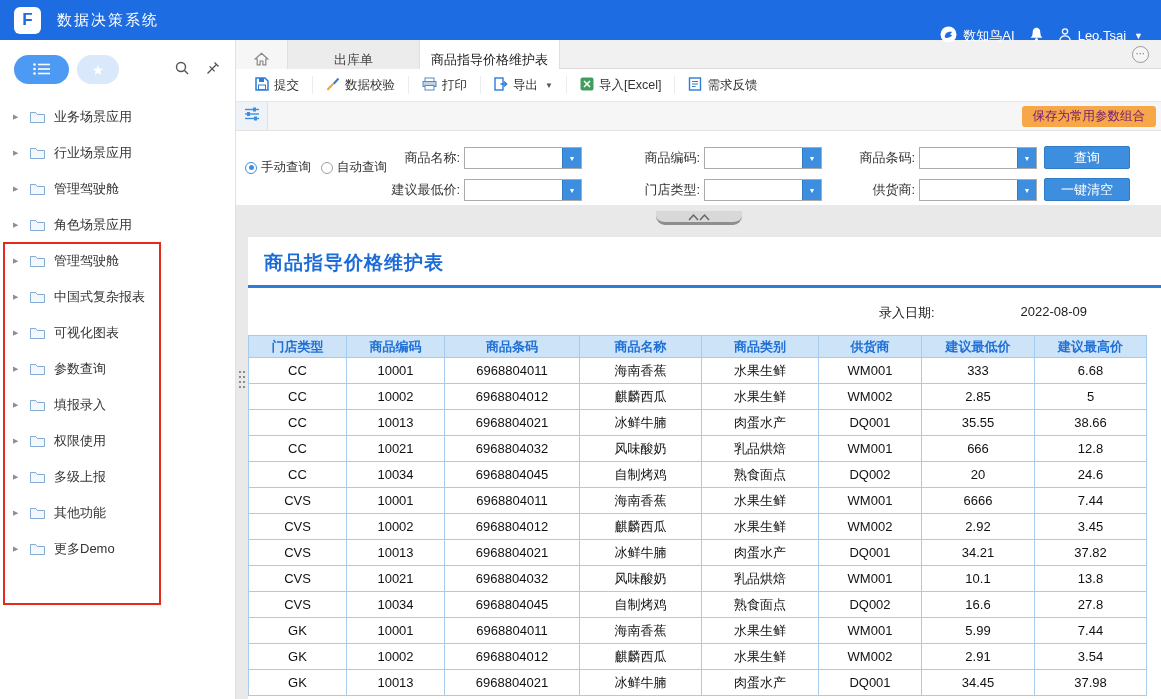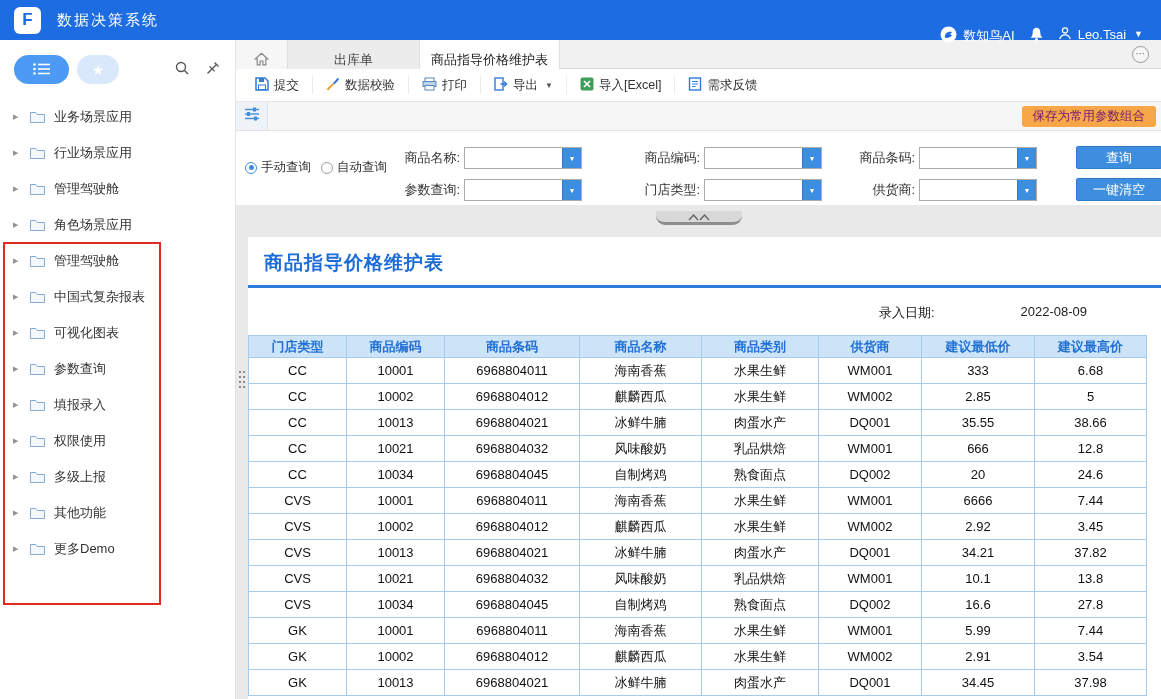--- a/index.html
+++ b/index.html
@@ -5,21 +5,21 @@
   html,body{margin:0;padding:0;width:1161px;height:699px;overflow:hidden;
     font-family:"Liberation Sans","DejaVu Sans",sans-serif;background:#E9E9E9;}
   *{box-sizing:border-box;}
 
   
   .topbar{position:absolute;left:0;top:0;width:1161px;height:40px;background:#1E6CE2;
     display:flex;align-items:center;color:#fff;z-index:5;}
   .logo{width:27px;height:27px;margin-left:14px;background:#fff;border-radius:6px;
     display:flex;align-items:center;justify-content:center;font-weight:bold;font-size:17px;color:#1E6CE2;}
   .app-title{margin-left:16px;font-size:15px;letter-spacing:2px;}
-  .topbar-right{margin-left:auto;display:flex;align-items:flex-start;gap:14px;margin-right:18px;margin-top:31px;}
+  .topbar-right{margin-left:auto;display:flex;align-items:center;gap:14px;margin-right:18px;margin-top:31px;}
   .tb-ai{display:flex;align-items:center;gap:6px;font-size:13px;cursor:pointer;}
   .user-menu{display:flex;align-items:center;gap:6px;font-size:13px;cursor:pointer;}
   .chev-down{font-size:9px;margin-left:2px;}
 
   
   .sidebar{position:absolute;left:0;top:40px;width:236px;height:659px;background:#fff;
     border-right:1px solid #E2E2E2;z-index:2;}
   .side-header{height:59px;display:flex;align-items:center;padding:0 14px;gap:8px;}
   .pill{height:29px;border-radius:15px;display:flex;align-items:center;justify-content:center;cursor:pointer;}
   .pill-menu{width:55px;background:#4D9AF4;}
@@ -70,21 +70,21 @@
   .rdot.sel::after{content:"";position:absolute;left:2.5px;top:2.5px;width:5px;height:5px;border-radius:50%;background:#3E8EE0;}
   .frow{position:absolute;left:0;width:100%;height:24px;}
   #frow0{top:15px;} #frow1{top:47px;}
   .fg{position:absolute;display:flex;align-items:center;height:24px;}
   .fg0{left:142px;} .fg1{left:382px;} .fg2{left:597px;}
   .flabel{display:inline-block;width:82px;text-align:right;font-size:13px;color:#333;margin-right:4px;}
   .select{width:118px;height:22px;border:1px solid #ABABAB;background:#fff;display:flex;cursor:pointer;}
   .selval{flex:1;}
   .selbtn{width:19px;background:#3E8EE0;border-left:1px solid #2F7BC8;color:#fff;font-size:7px;
     display:flex;align-items:center;justify-content:center;}
-  .qbtn{position:absolute;left:840px;width:86px;height:23px;background:#3E8EE0;border:1px solid #2F7BC8;
+  .qbtn{position:absolute;left:808px;width:86px;height:23px;background:#3E8EE0;border:1px solid #2F7BC8;
     color:#fff;font-size:13px;border-radius:2px;display:flex;align-items:center;justify-content:center;cursor:pointer;}
   .btn-query{top:15px;} .btn-clear{top:47px;}
 
   
   .collapsebar{position:absolute;left:0;top:165px;width:100%;height:32px;background:#E9E9E9;}
   .collapse-handle{position:absolute;left:50%;top:6px;transform:translateX(-50%);width:86px;height:14px;
     background:#D8D8D8;border-radius:0 0 9px 9px;border-bottom:3px solid #8E8E8E;
     display:flex;align-items:center;justify-content:center;cursor:pointer;}
 
   
@@ -429,21 +429,21 @@
         <div class="fg fg2">
           <label class="flabel">商品条码:</label>
           <div class="select">
             <div class="selval"></div>
             <div class="selbtn">▼</div>
           </div>
         </div>
       </div>
     <div class="frow" id="frow1">
         <div class="fg fg0">
-          <label class="flabel">参数查询:</label>
+          <label class="flabel">建议最低价:</label>
           <div class="select">
             <div class="selval"></div>
             <div class="selbtn">▼</div>
           </div>
         </div>
         <div class="fg fg1">
           <label class="flabel">门店类型:</label>
           <div class="select">
             <div class="selval"></div>
             <div class="selbtn">▼</div>

